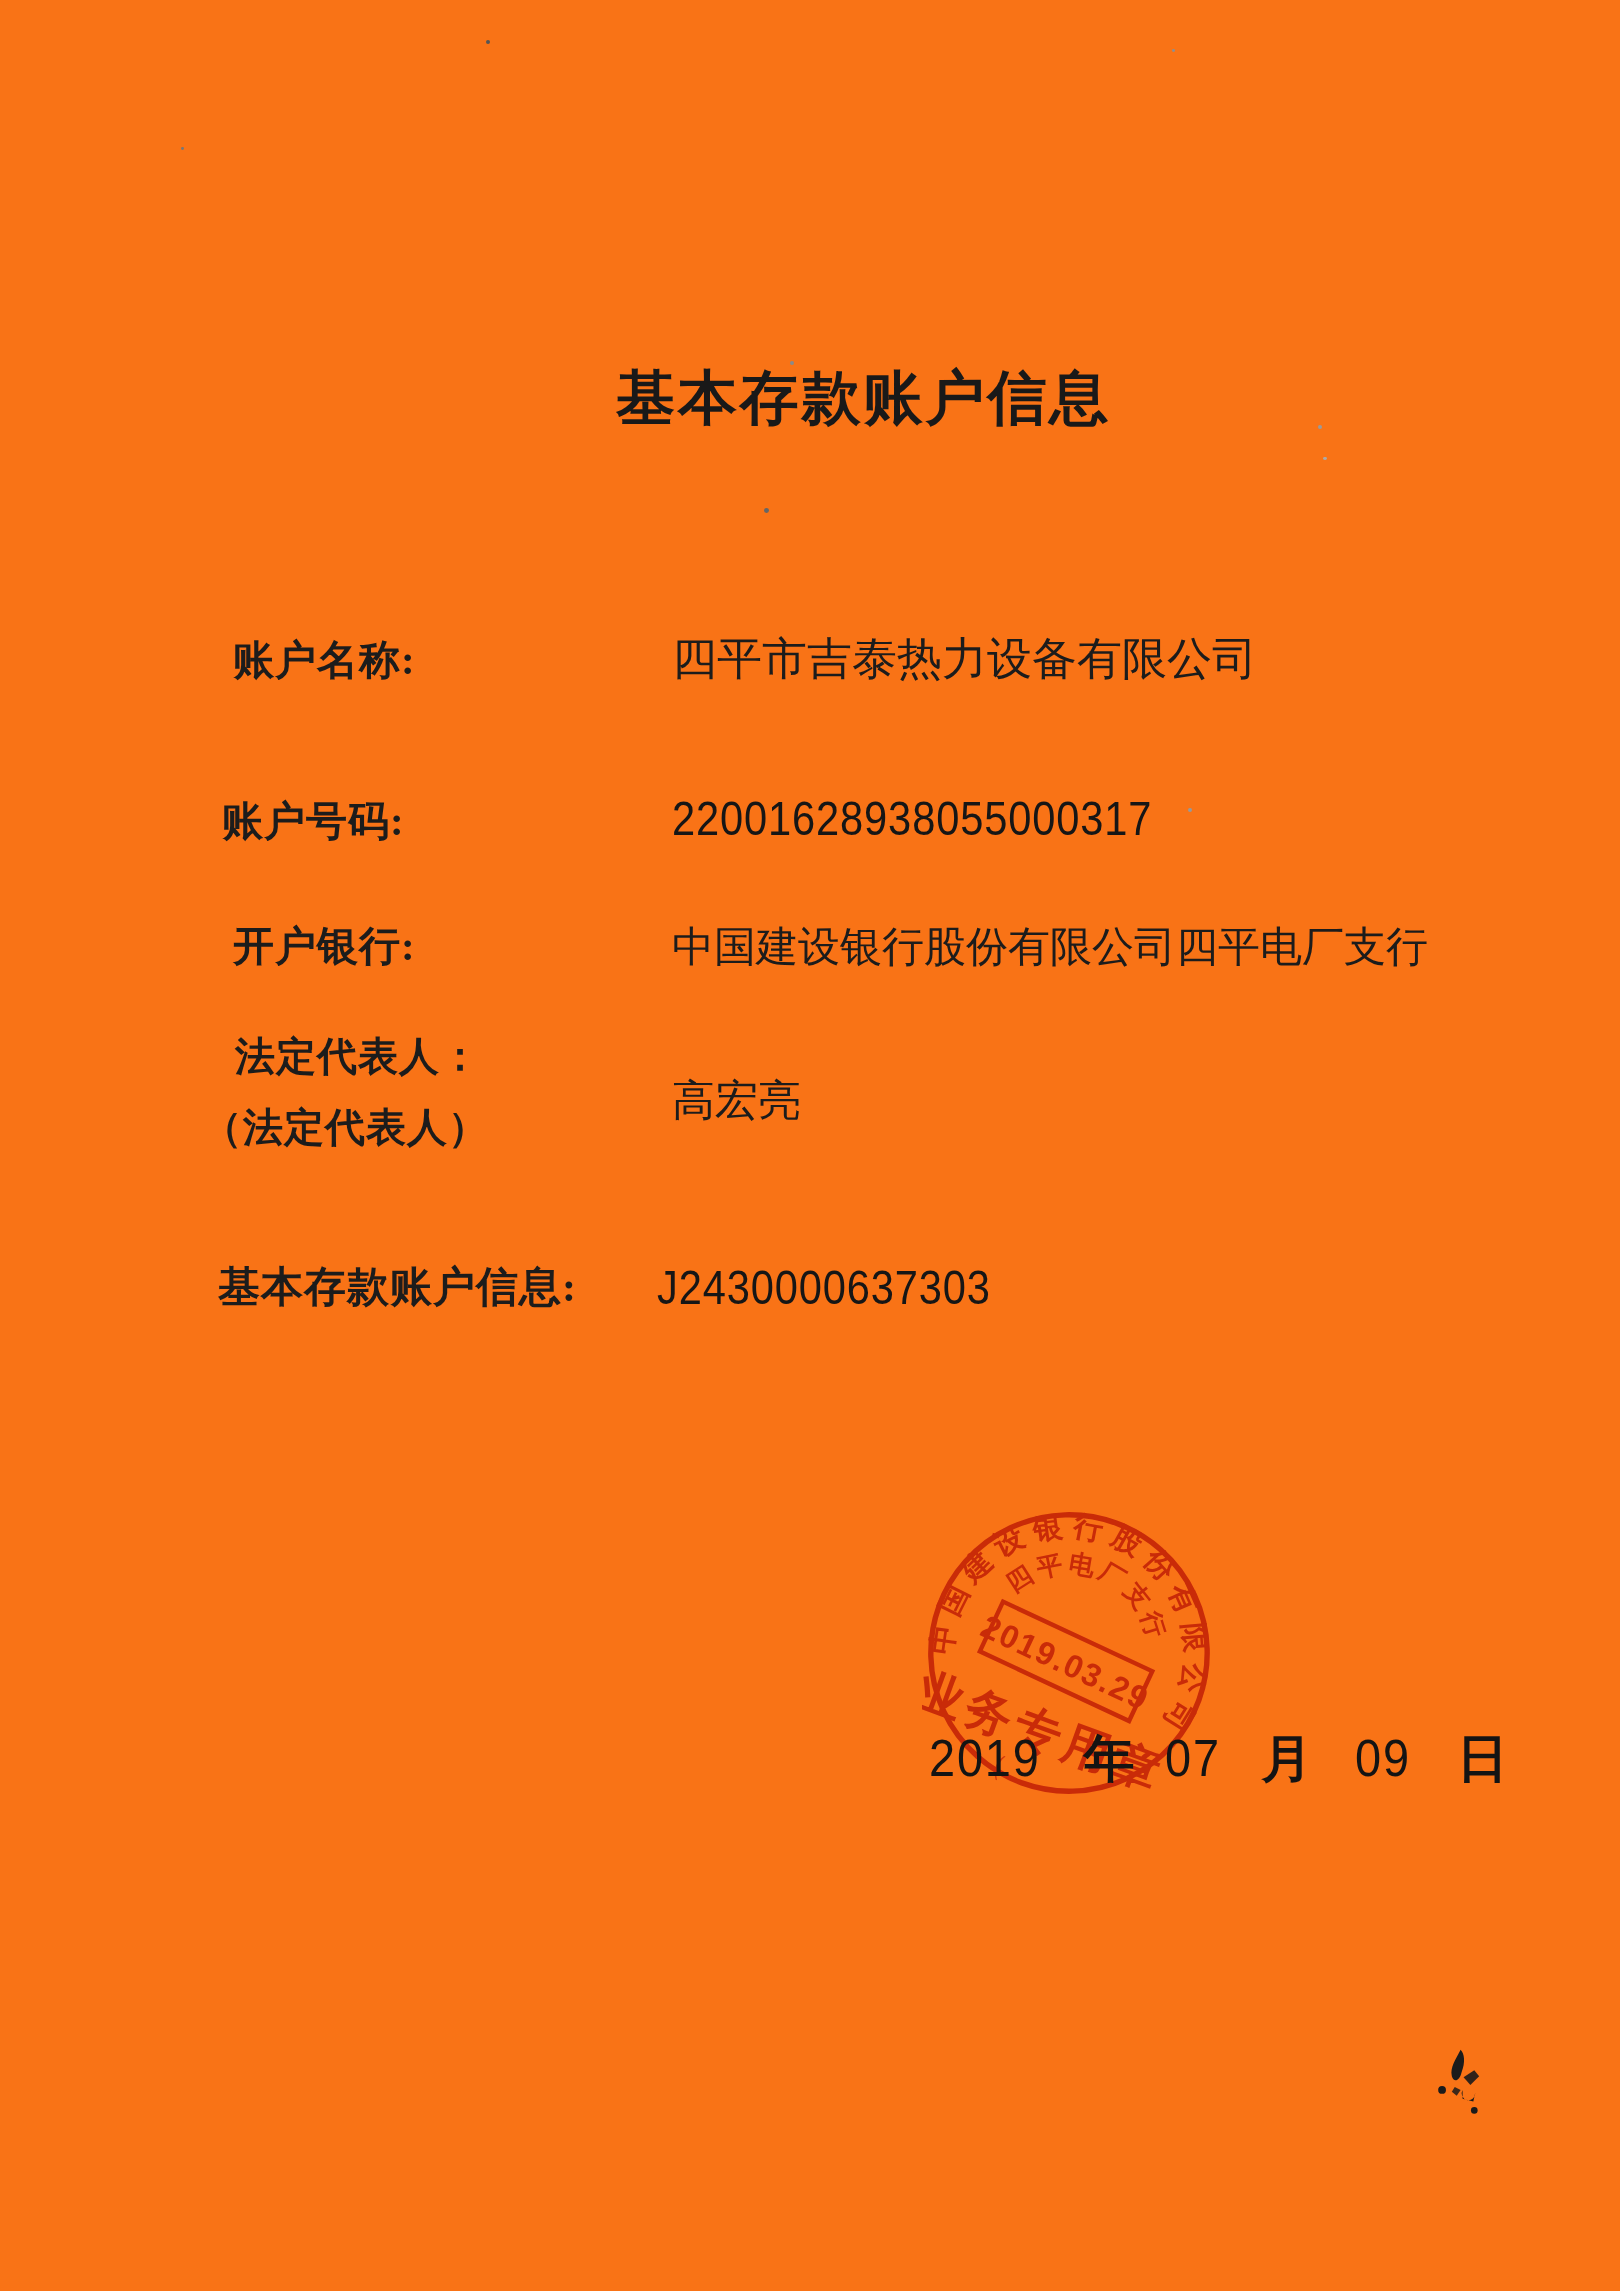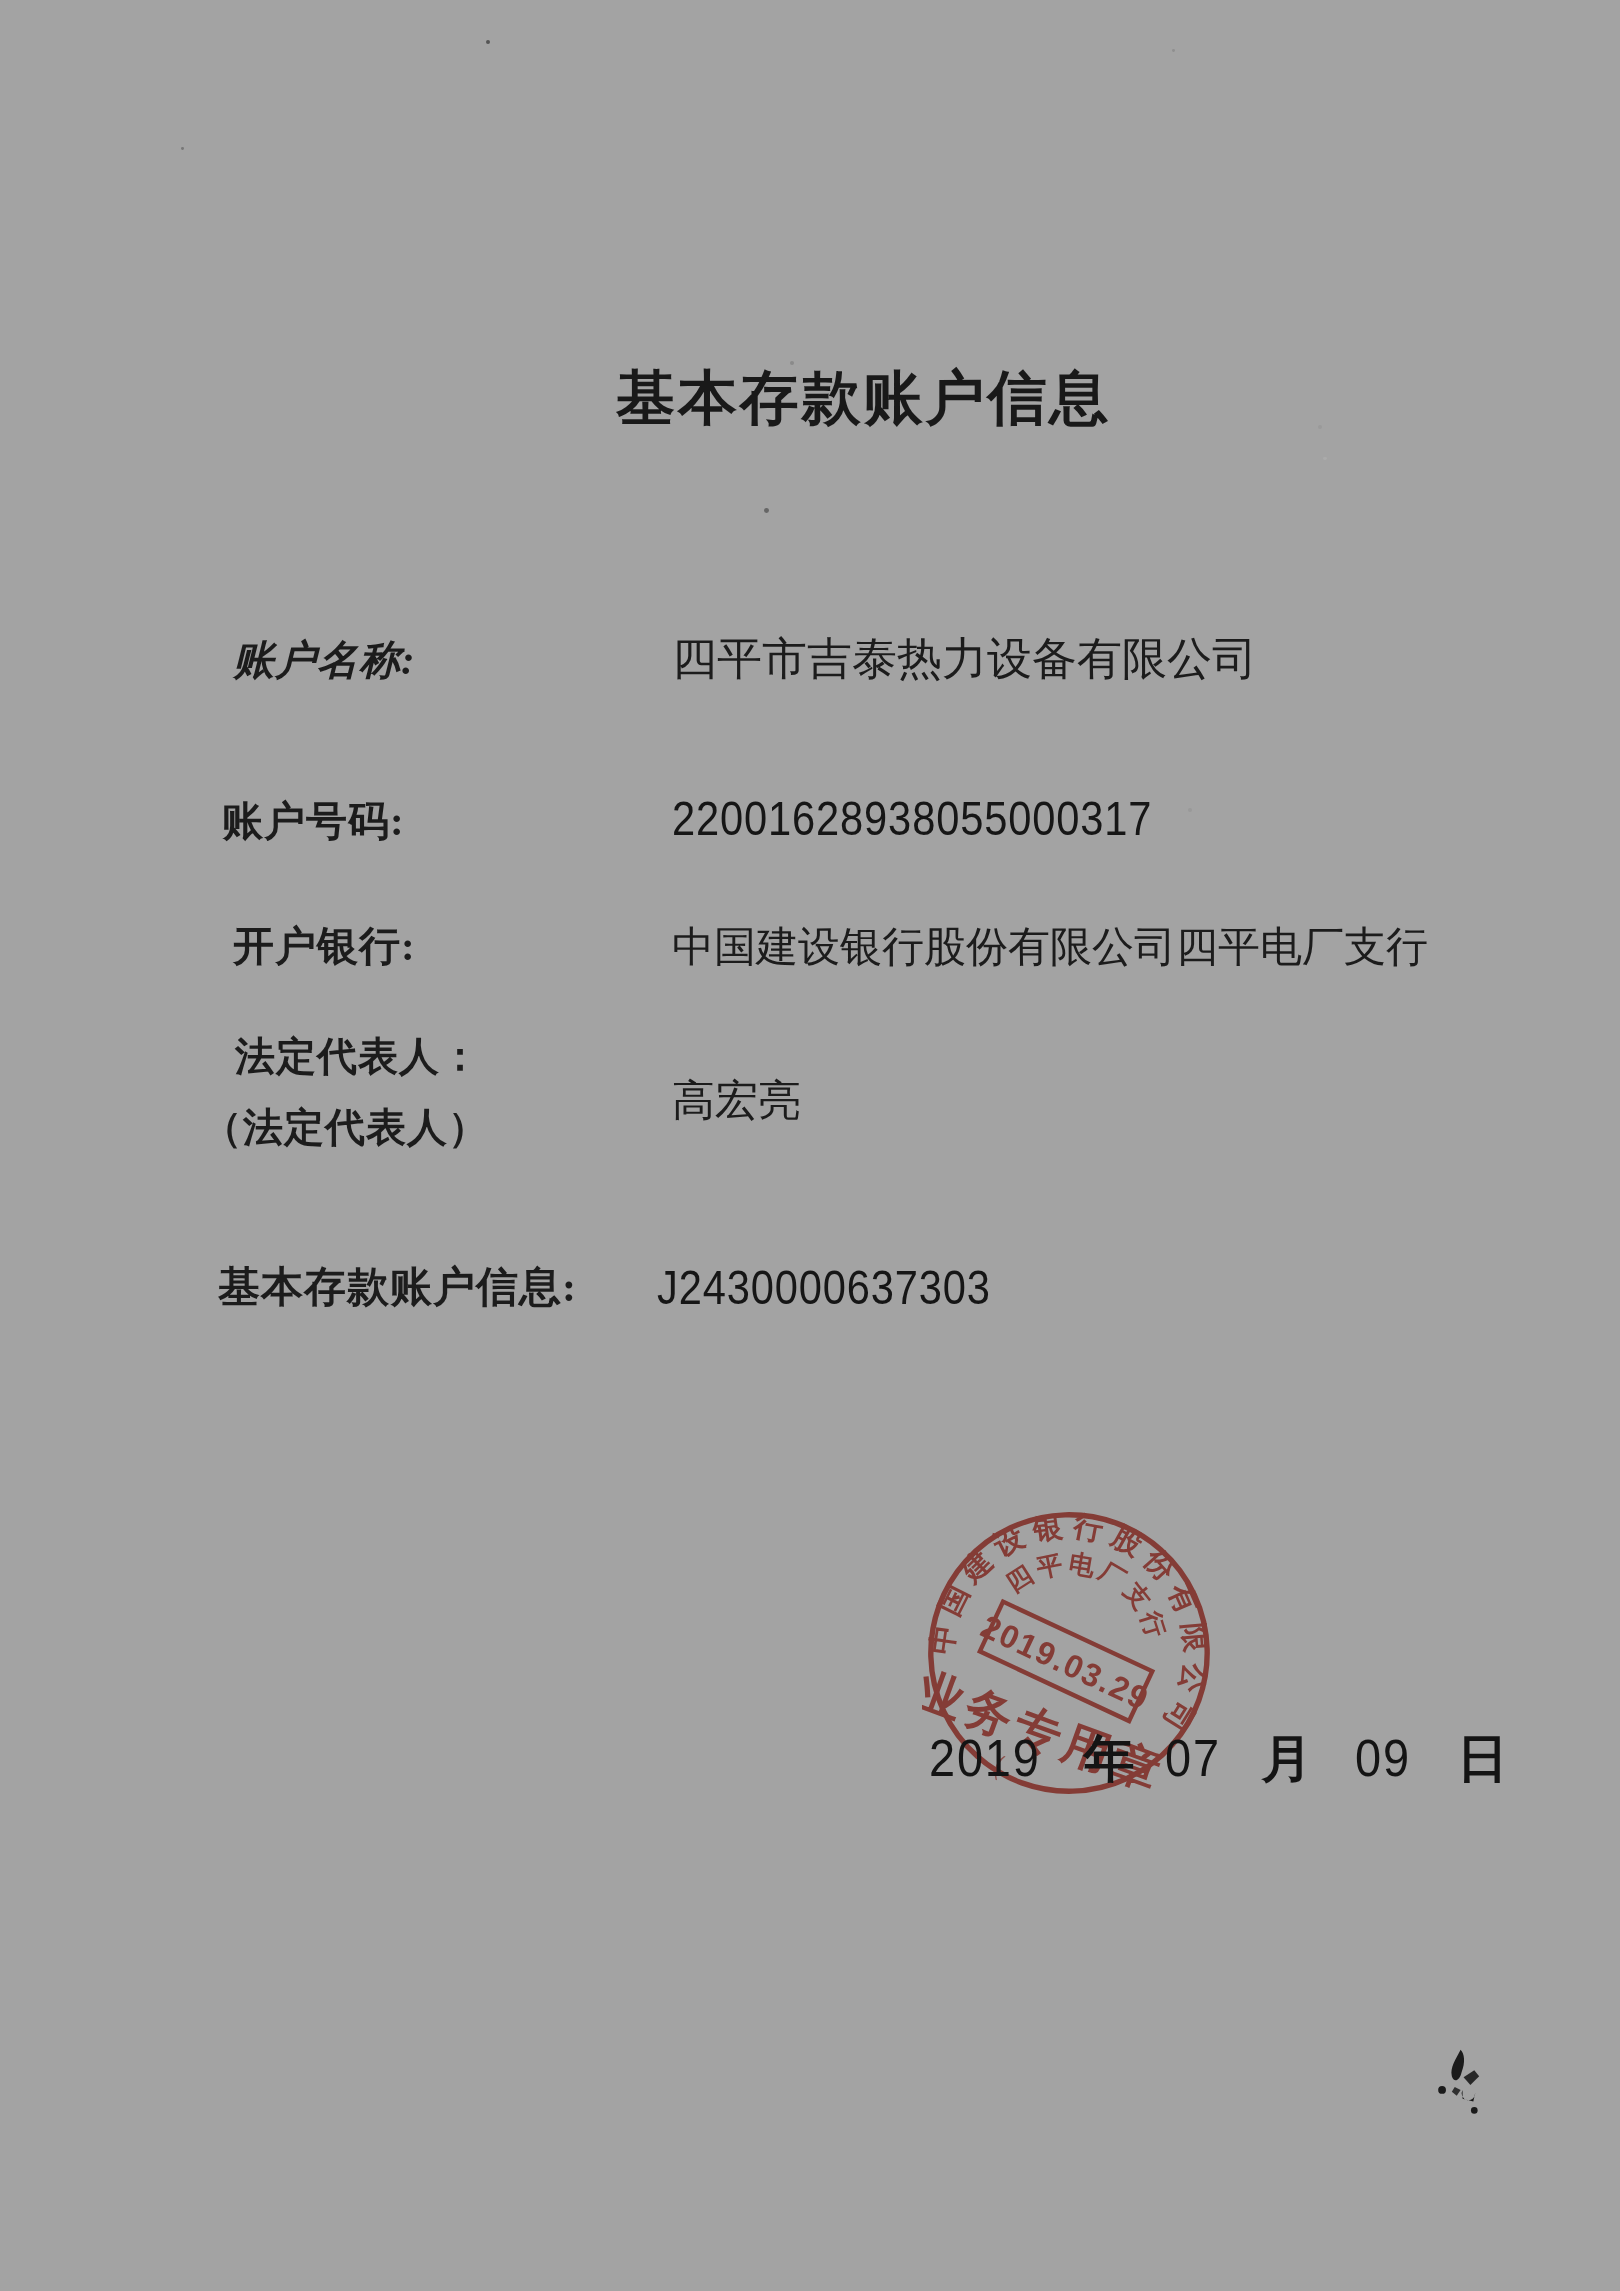--- a/index.html
+++ b/index.html
@@ -1,19 +1,19 @@
 <!DOCTYPE html>
 <html><head>
 <meta charset="utf-8">
 <style>
   html,body{margin:0;padding:0;background:#ffffff;}
   .page{
     position:relative;
     width:1620px;height:2292px;
-    background:#a3a3a3;
+    background:#f97316;
     overflow:hidden;
     font-family:"Liberation Serif","DejaVu Serif",serif;
     color:#1f1f1f;
   }
   .doc-title{
     position:absolute;left:616px;top:359px;
     font-size:59px;font-weight:700;letter-spacing:2.9px;
     color:#191919;white-space:nowrap;
   }
   .field-label{
@@ -27,21 +27,21 @@
     color:#1c1c1c;white-space:nowrap;
   }
   .field-value.numeric{
     font-family:"Liberation Sans","DejaVu Sans",sans-serif;
     font-size:49px;
     letter-spacing:1px;
     transform:scaleX(0.85);
     transform-origin:left top;
     color:#161616;
   }
-  .lbl-r1{left:233px;top:633px;font-style:italic;}
+  .lbl-r1{left:233px;top:633px;}
   .val-r1{left:672px;top:629px;}
   .lbl-r2{left:216px;top:794px;margin-left:6px;}
   .val-r2{left:672px;top:790px;}
   .lbl-r3{left:233px;top:919px;}
   .val-r3{left:672px;top:919px;font-size:42px;}
   .lbl-r4a{left:235px;top:1029px;font-size:40px;}
   .lbl-r4b{left:202px;top:1100px;font-size:40px;}
   .val-r4{left:672px;top:1072px;font-size:43px;}
   .lbl-r5{left:218px;top:1259px;font-size:42px;}
   .val-r5{left:657px;top:1259px;}

